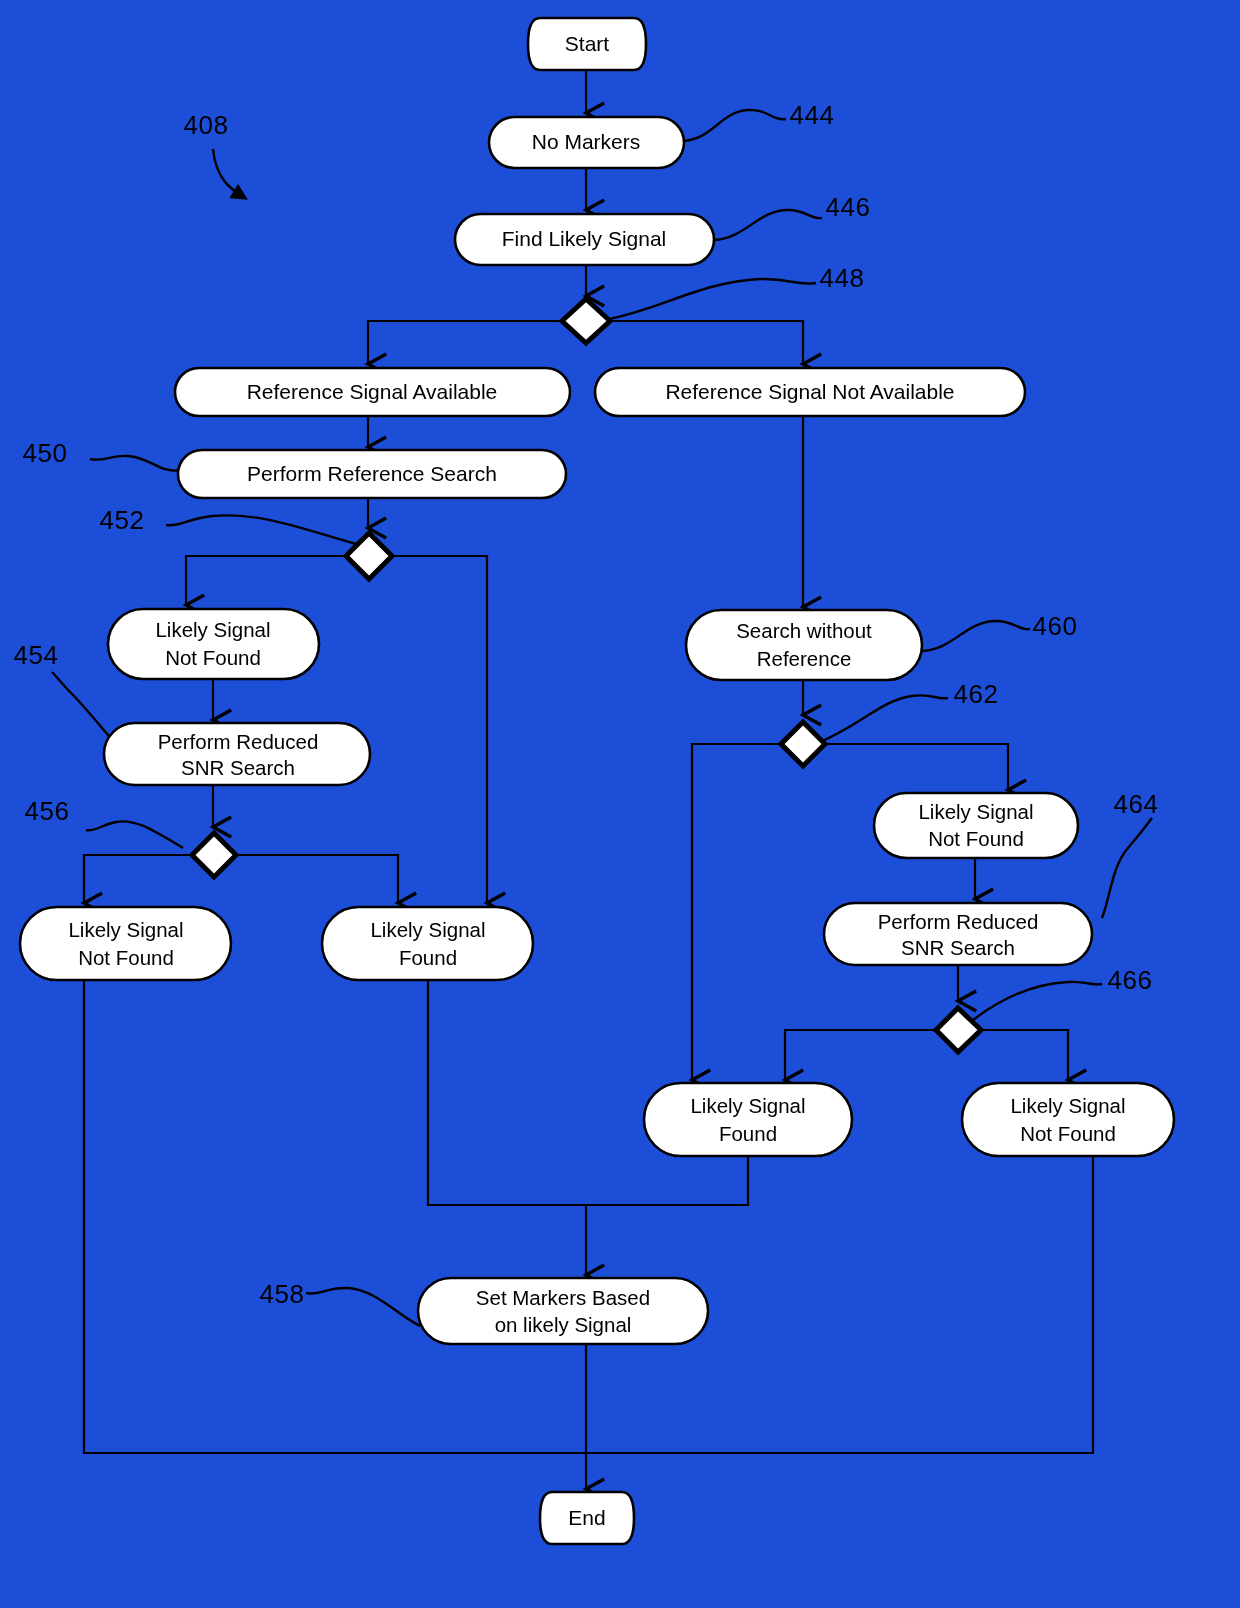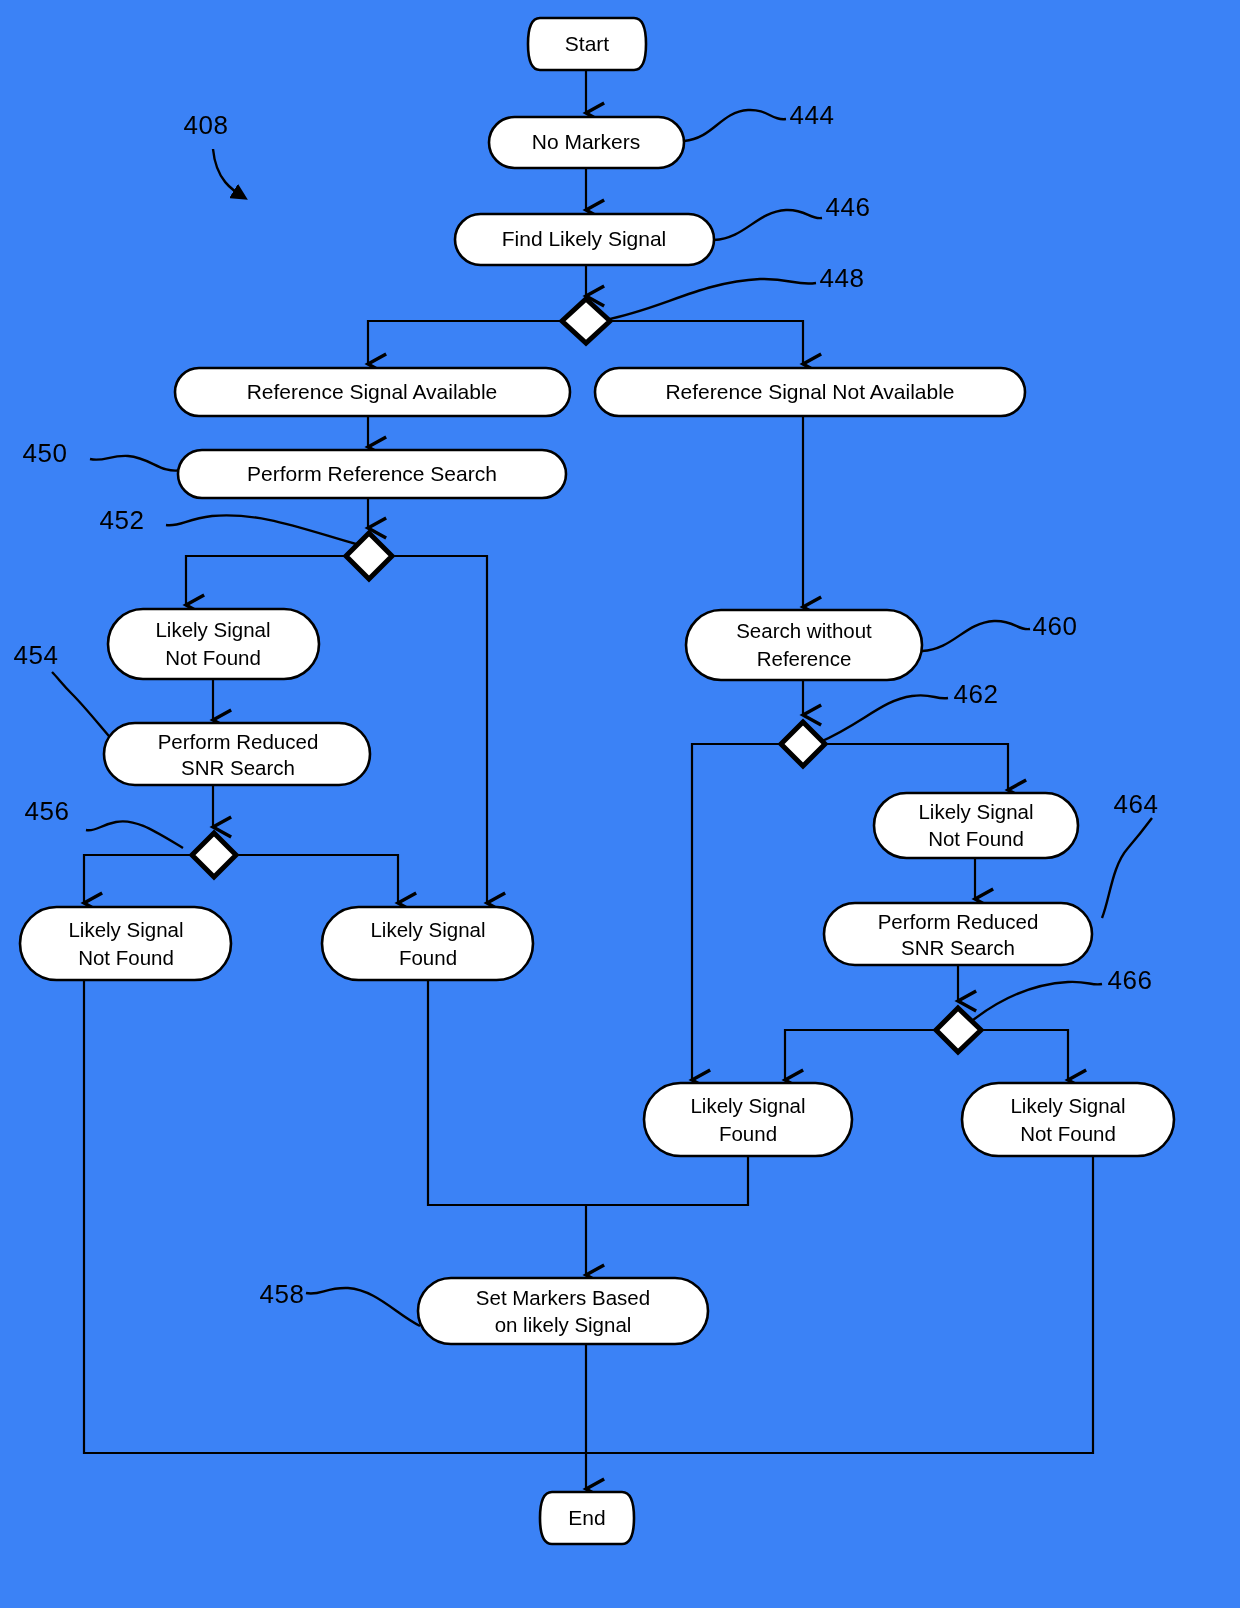--- a/index.html
+++ b/index.html
@@ -4,21 +4,21 @@
 <style>
   html, body {
     margin: 0;
     padding: 0;
     background: #ffffff;
   }
   #diagram-root {
     position: relative;
     width: 1240px;
     height: 1608px;
-    background: #3b82f6;
+    background: #1d4ed8;
     font-family: "Liberation Sans", sans-serif;
     overflow: hidden;
   }
   svg#flow {
     display: block;
     width: 1240px;
     height: 1608px;
   }
   .node-shape {
     fill: #ffffff;

